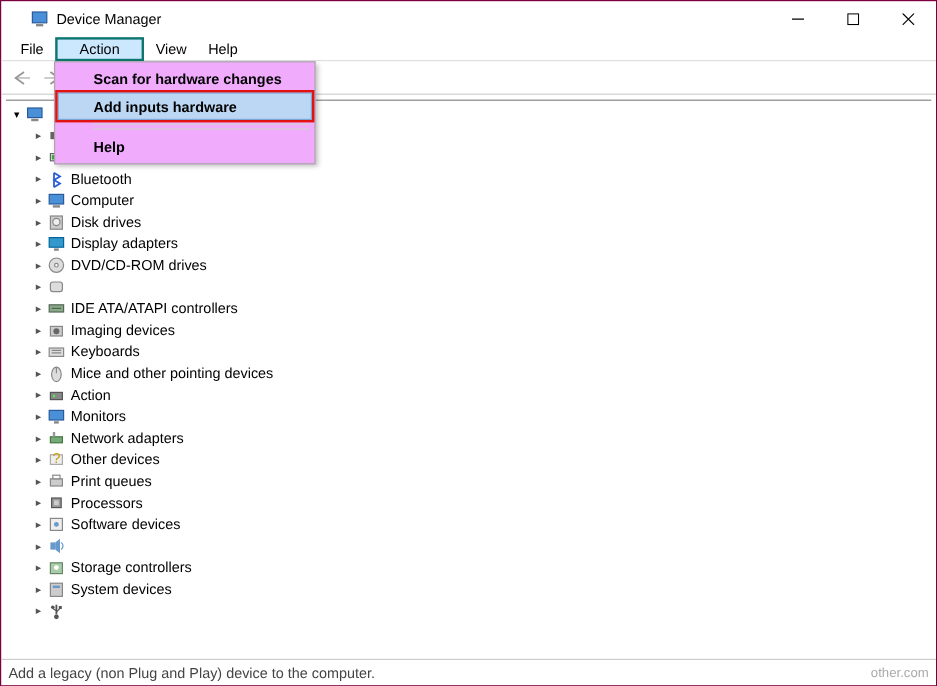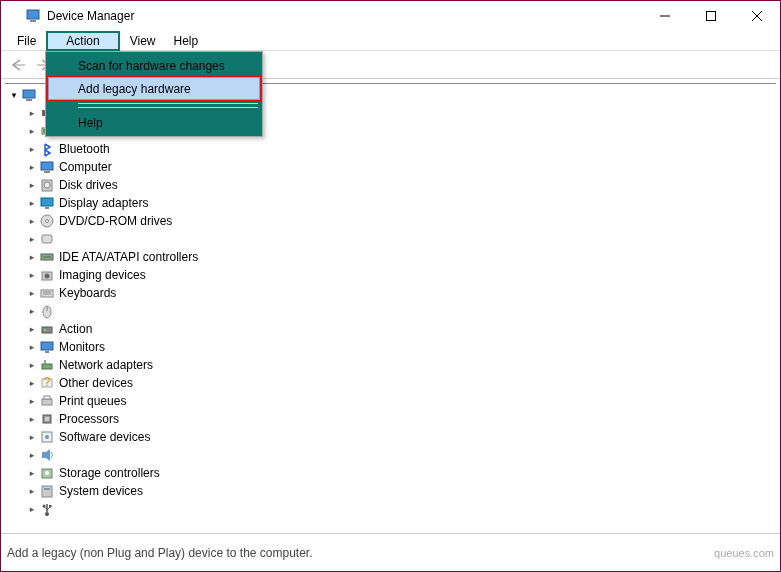--- a/index.html
+++ b/index.html
@@ -17,26 +17,26 @@
 .toolbar .sep { width: 1px; height: 20px; background: #ccc; margin: 0 2px; }
 .tree { position: absolute; top: 82px; left: 4px; right: 4px; bottom: 26px; overflow: auto; border-top: 1px solid #888; padding-top: 2px; }
 .tree-root { padding-left: 2px; }
 .tree-node { display: flex; align-items: center; height: 18px; white-space: nowrap; }
 .tri { width: 14px; text-align: center; color: #555; font-size: 9px; cursor: default; }
 .tri.down { color: #000; }
 .ico { width: 16px; height: 16px; margin-right: 4px; display: inline-flex; align-items: center; justify-content: center; }
 .lbl { padding-right: 4px; }
 .children { padding-left: 18px; }
 .highlight-red { outline: 2px solid #e1120f; outline-offset: -1px; }
-.dropdown { position: absolute; top: 50px; left: 44px; width: 218px; background: #0f766e; border: 1px solid #a8a8a8; box-shadow: 2px 2px 4px rgba(0,0,0,0.25); z-index: 50; padding: 2px; }
+.dropdown { position: absolute; top: 50px; left: 44px; width: 218px; background: #f0abfc; border: 1px solid #a8a8a8; box-shadow: 2px 2px 4px rgba(0,0,0,0.25); z-index: 50; padding: 2px; font-weight: bold; }
 .dd-item { height: 23px; display: flex; align-items: center; padding-left: 30px; position: relative; }
 .dd-item.hl { background: #bcd7f4; border: 1px solid #7aa7d8; padding-left: 29px; }
 .dd-item.hl.boxed { outline: 2.5px solid #e1120f; outline-offset: 0.5px; }
 .dd-sep { height: 1px; background: #d0d0d0; margin: 3px 2px 3px 30px; }
-.statusbar { position: absolute; bottom: 0; left: 0; right: 0; height: 38px; border-top: 1px solid #ccc; display: flex; align-items: center; padding-left: 6px; justify-content: space-between; padding-right: 6px; color: #444; }
+.statusbar { position: absolute; bottom: 0; left: 0; right: 0; height: 22px; border-top: 1px solid #ccc; display: flex; align-items: center; padding-left: 6px; justify-content: space-between; padding-right: 6px; color: #444; }
 .watermark { color: #aaa; font-size: 11px; }
 svg { display: block; }
 </style>
 </head>
 <body>
 
 <div class="titlebar">
   <span class="icon">
     <svg width="16" height="16">
         <rect x="2" y="2" width="12" height="9" fill="#4a90d9" stroke="#2a5a99"></rect>
@@ -82,21 +82,21 @@
       <svg width="16" height="12">
         <path d="M6 1 L13 6 L6 11" fill="none" stroke="#444" stroke-width="1.5"></path>
         <line x1="1" y1="6" x2="13" y2="6" stroke="#444"></line>
       </svg>
     </div>
   <div class="sep"></div>
 </div>
 
 <div class="dropdown">
   <div class="dd-item">Scan for hardware changes</div>
-  <div class="dd-item hl boxed">Add legacy hardware</div>
+  <div class="dd-item hl boxed">Add inputs hardware</div>
   <div class="dd-sep"></div>
   <div class="dd-sep"></div>
   <div class="dd-item">Help</div>
 </div>
 
 <div class="tree">
   <div class="tree-root">
     <div class="tree-node">
       <span class="tri down">▾</span>
       <span class="ico">
@@ -217,20 +217,21 @@
           <span class="lbl">Keyboards</span>
         </div>
         <div class="tree-node">
           <span class="tri">▸</span>
           <span class="ico">
             <svg width="16" height="16">
               <ellipse cx="8" cy="9" rx="4" ry="6" fill="#ddd" stroke="#888"></ellipse>
               <line x1="8" y1="3" x2="8" y2="8" stroke="#888"></line>
             </svg>
           </span>
+          <span class="lbl">Mice and other pointing devices</span>
         </div>
         <div class="tree-node">
           <span class="tri">▸</span>
           <span class="ico">
             <svg width="16" height="16">
               <rect x="3" y="6" width="10" height="6" fill="#888" stroke="#555"></rect>
               <circle cx="6" cy="9" r="1" fill="#4f4"></circle>
             </svg>
           </span>
           <span class="lbl">Action</span>
@@ -337,14 +338,14 @@
               <line x1="8" y1="9" x2="11" y2="6" stroke="#555"></line>
             </svg>
           </span>
         </div>
       </div>
   </div>
 </div>
 
 <div class="statusbar">
   <span>Add a legacy (non Plug and Play) device to the computer.</span>
-  <span class="watermark">queues.com</span>
+  <span class="watermark">other.com</span>
 </div>
 
 </body></html>

